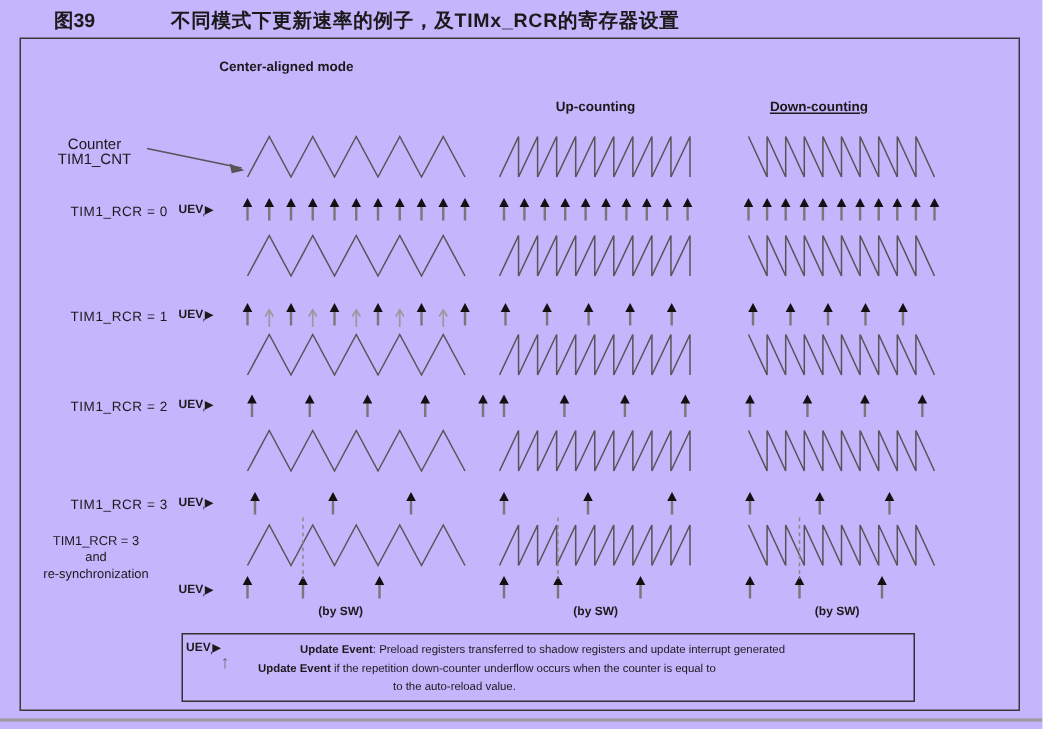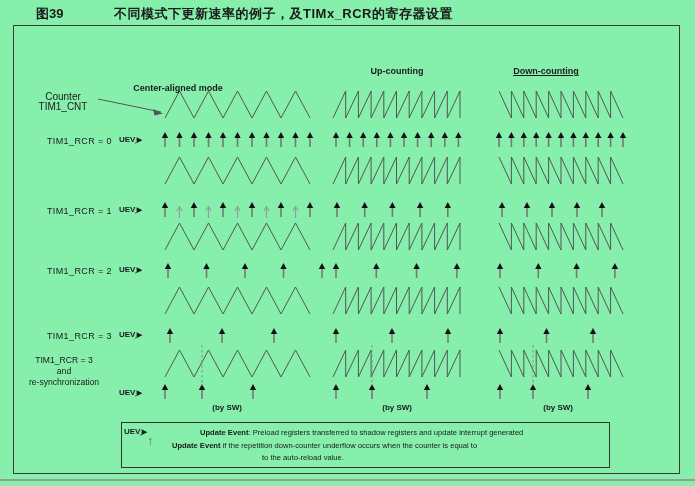--- a/index.html
+++ b/index.html
@@ -1,16 +1,16 @@
 <!DOCTYPE html>
 <html><head>
 <meta charset="utf-8">
 <style>
   html,body{margin:0;padding:0;background:#fff;}
-  .page{position:relative;width:695px;height:486px;background:#86efac;overflow:hidden;
+  .page{position:relative;width:695px;height:486px;background:#c4b5fd;overflow:hidden;
         font-family:"Liberation Sans",sans-serif;color:#1a1a1a;}
   .abs{position:absolute;}
   .fig-no{left:36px;top:5px;font-size:13px;font-weight:bold;}
   .fig-title{left:114px;top:5px;font-size:13px;font-weight:bold;letter-spacing:.5px;}
   .frame{left:13px;top:25px;width:665px;height:447px;border:1.4px solid #3a3a3a;}
   .hdr{font-weight:bold;font-size:9px;text-align:center;white-space:nowrap;}
   .counter-lab{left:30px;top:92px;width:66px;text-align:center;font-size:10px;line-height:9.6px;}
   .rowlab{left:18px;width:94px;text-align:right;font-size:9px;letter-spacing:.4px;white-space:nowrap;}
   .resync-lab{left:10px;top:355px;width:108px;text-align:center;font-size:8.6px;line-height:10.8px;}
   .uev{left:119px;font-size:8px;font-weight:bold;white-space:nowrap;}
@@ -252,21 +252,21 @@
         <line x1="588" y1="389" x2="588" y2="399" stroke="#777777" stroke-width="1.6"></line>
         <path d="M588,384 L584.8,390 L591.2,390 Z" fill="#111111"></path>
       </g>
       <line x1="202" y1="345" x2="202" y2="386" stroke="#888888" stroke-width="1" stroke-dasharray="2.5,2.5"></line>
       <line x1="372" y1="345" x2="372" y2="386" stroke="#888888" stroke-width="1" stroke-dasharray="2.5,2.5"></line>
       <line x1="533" y1="345" x2="533" y2="386" stroke="#888888" stroke-width="1" stroke-dasharray="2.5,2.5"></line>
       <line x1="98" y1="99" x2="161" y2="112" stroke="#555555" stroke-width="1"></line>
       <path d="M163,113.5 L153,109 L154.5,115.5 Z" fill="#555555"></path>
     </svg>
 
-  <div class="abs hdr" style="left:98px;top:39px;width:160px;margin-top:44px;">Center-aligned mode</div>
+  <div class="abs hdr" style="left:111px;top:39px;width:160px;">Center-aligned mode</div>
   <div class="abs hdr" style="left:337px;top:66px;width:120px;">Up-counting</div>
   <div class="abs hdr" style="left:486px;top:66px;width:120px;text-decoration:underline;">Down-counting</div>
 
   <div class="abs counter-lab">
     <div>Counter</div>
     <div>TIM1_CNT</div>
   </div>
 
   <div class="abs rowlab" style="top:136px;">TIM1_RCR = 0</div>
   <div class="abs rowlab" style="top:206px;">TIM1_RCR = 1</div>

